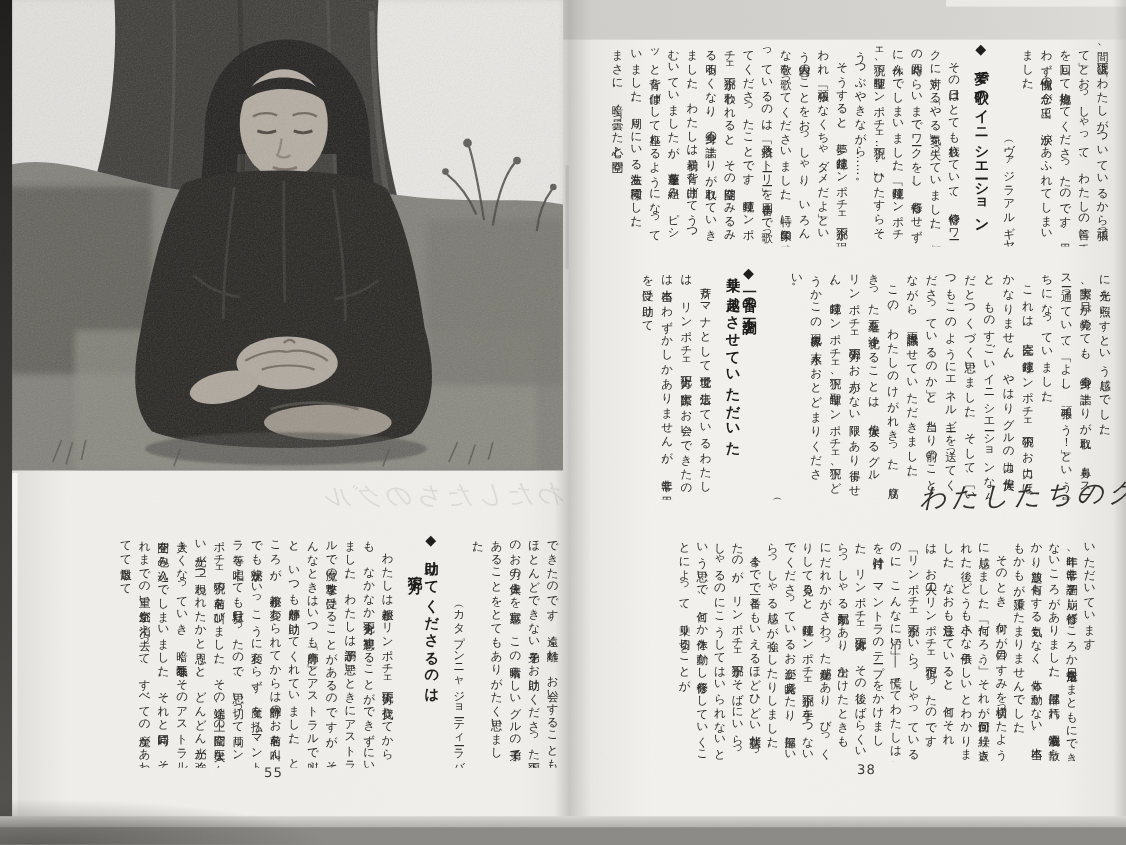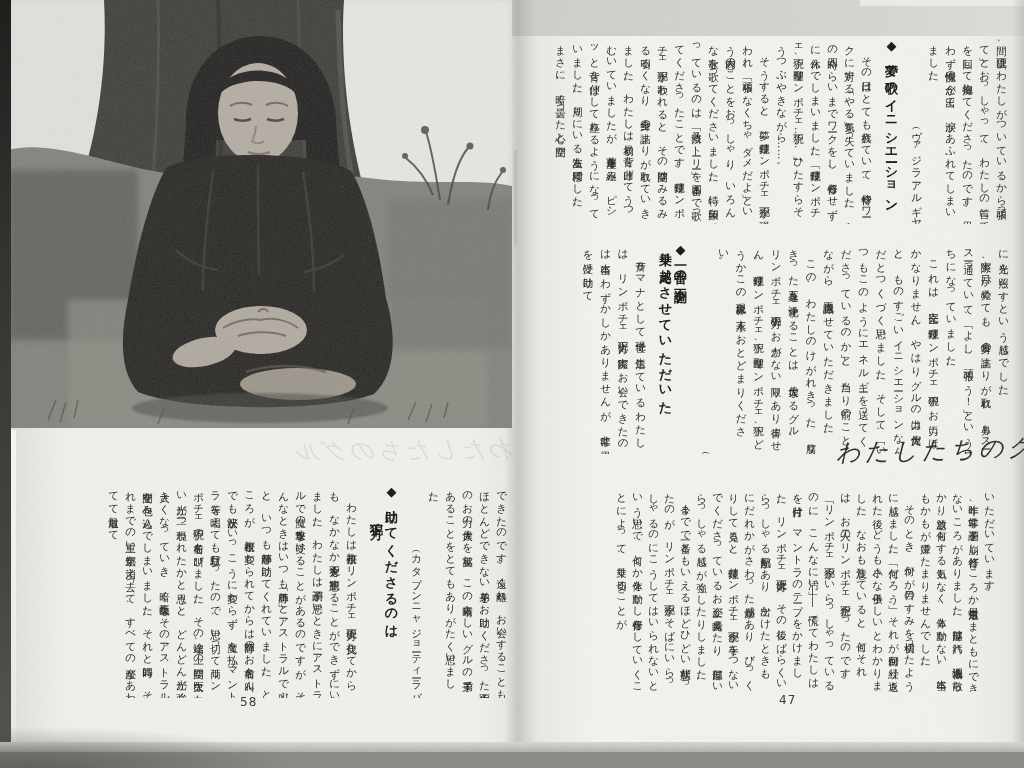--- a/index.html
+++ b/index.html
@@ -170,21 +170,21 @@
   <div id="bleedthrough-title">わたしたちのグル</div>
 
   <div class="vband" id="band-l1">
     <p class="vp">できたのです。遠く離れ、お会いすることもほとんどできない弟子をお助けくださった猊下方のお力の偉大さを実感し、この素晴らしいグルの弟子であることをとてもありがたく思いました。</p>
     <p class="attr">（カタプンニャジョーティーラバー）</p>
     <p class="vh">◆助けてくださるのは
 　　猊下方</p>
     <p class="vp ind">わたしは教祖がリンポチェ猊下方に交代してからも、なかなか猊下方を観想することができずにいました。わたしは調子が悪いときにアストラルで魔の攻撃を受けることがあるのですが、そんなときはいつも「尊師！」とアストラルで叫ぶと、いつも尊師が助けてくれていました。ところが、教祖が変わられてからは尊師のお名前を叫んでも状況がいっこうに変わらず、魔を払うマントラ等を唱えても駄目だったので、思い切って両リンポチェ猊下の名前を叫びました。その途端、上の空間に巨大な白い光が二つ現われたかと思うと、どんどん光が強く大きくなっていき、暗く不気味なそのアストラル空間を包み込んでしまいました。それと同時に、それまでの重い空気が消え去って、すべての魔があわてて退散して</p>
   </div>
 
-  <div class="pagenum" id="pagenum-35">58</div>
+  <div class="pagenum" id="pagenum-35">55</div>
 
   <div class="vband" id="band-r1">
     <p class="vp">間、猊下は「わたしがついているから頑張って」とおっしゃって、わたしの首に手を回して抱擁してくださったのです。思わず慚愧の念が出て、涙があふれてしまいました。</p>
     <p class="attr">（ヴァジラアルギヤー）</p>
     <p class="vh">◆夢で歌のイニシエーション</p>
     <p class="vp ind">その日はとても疲れていて、修行やワークに対する「やる気」を失っていました。朝方の四時くらいまでワークをし、修行もせずに休んでしまいました。「鏡暉リンポチェ猊下、聖暉リンポチェ猊下……」ひたすらそうつぶやきながら……。</p>
     <p class="vp ind">そうすると、夢に鏡暉リンポチェ猊下が現われ、「頑張らなくちゃダメだよ」という内容のことをおっしゃり、いろんな歌を歌ってくださいました。特に印象に残っているのは、「救済ストーリー」を四番まで歌ってくださったことです。鏡暉リンポチェ猊下が歌われると、その空間はみるみる明るくなり、全身の詰まりが取れていきました。わたしは最初、背を曲げてうつむいていましたが、蓮華座を組み、ピシッと背を伸ばして座れるようになっていました。周りにいる法友も同様でした。まさに、暗く曇った心と空間</p>
   </div>
 
   <div class="vband" id="band-r2">
@@ -201,21 +201,21 @@
   <div id="calligraphy-title">わたしたちのグル</div>
 
   <div class="vband" id="band-r3">
     <p class="vp">いただいています。</p>
     <p class="vp ind">昨年、非常に調子を崩し修行どころか日常生活もまともにできないころがありました。部屋は汚れ、洗濯物も散らかり放題、何もする気もなく、体も動かない、本当に何もかもが嫌でたまりませんでした。</p>
     <p class="vp ind">そのとき、何かが目のすみを横切ったように感じました。「何だろう」。それが何回か繰り返された後、どうも小さな子供らしいとわかりました。なおも注意していると、何とそれは、お二人のリンポチェ猊下だったのです。</p>
     <p class="vp ind">「リンポチェ猊下がいらっしゃっているのに、こんなに汚い」――慌ててわたしは部屋を片付け、マントラのテープをかけました。リンポチェ猊下方は、その後しばらくいらっしゃる気配があり、出かけたときも、手にだれかがさわった感覚があり、びっくりして見ると、鏡暉リンポチェ猊下が手をつないでくださっているお姿が一瞬見えたり、部屋にいらっしゃる感じが強くしたりしました。</p>
     <p class="vp ind">今までで一番ともいえるほどひどい状態だったのが、リンポチェ猊下がそばにいらっしゃるのにこうしてはいられないという思いで、何とか体を動かし修行をしていくことによって、乗り切ることが</p>
   </div>
 
-  <div class="pagenum" id="pagenum-34">47</div>
+  <div class="pagenum" id="pagenum-34">38</div>
 
   <div id="page-edge-strip"></div>
   <div id="page-edge-highlight"></div>
   <div id="bottom-paper-edge"></div>
   <div id="bottom-left-shadow"></div>
 
   <svg id="grain-overlay">
     <filter id="pgrain">
       <feTurbulence type="fractalNoise" baseFrequency="0.9" numOctaves="2" stitchTiles="stitch"></feTurbulence>
       <feColorMatrix type="saturate" values="0"></feColorMatrix>

